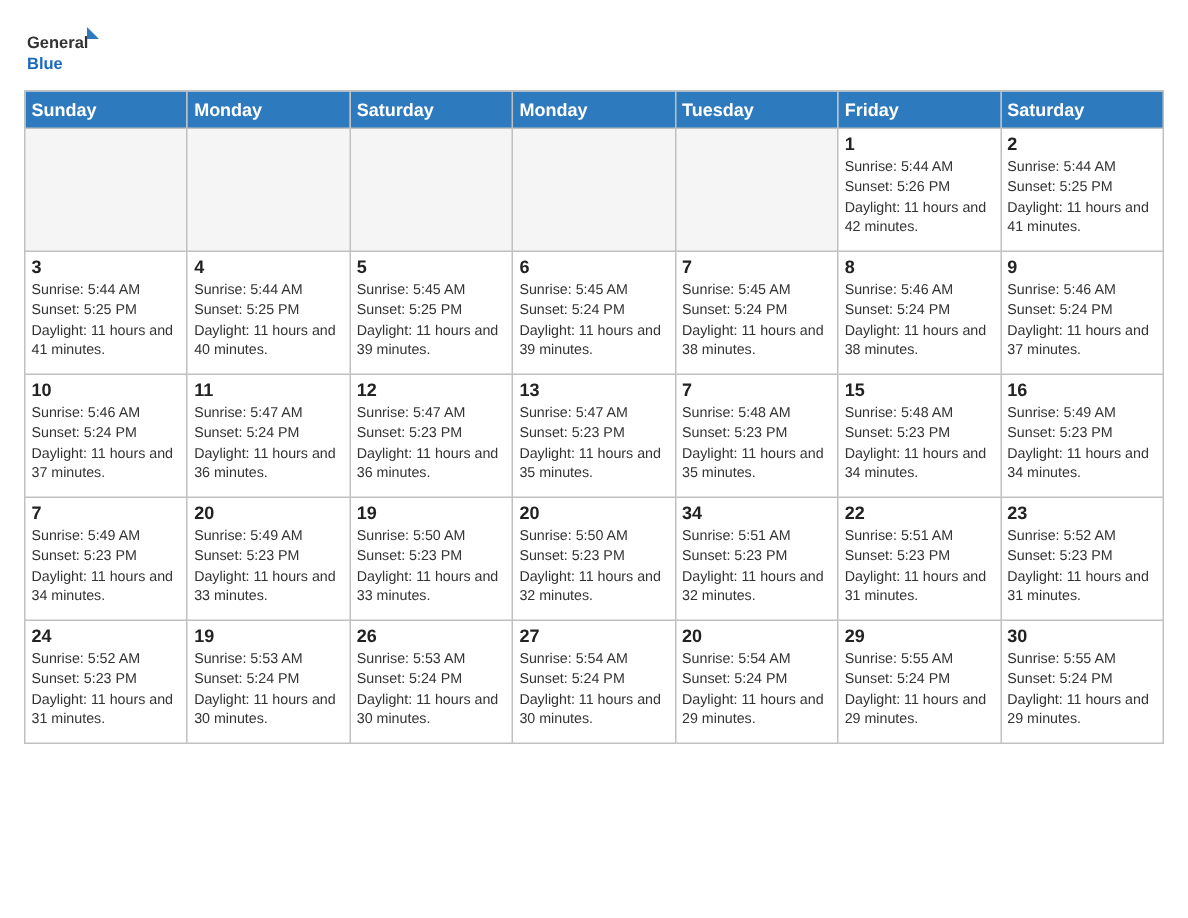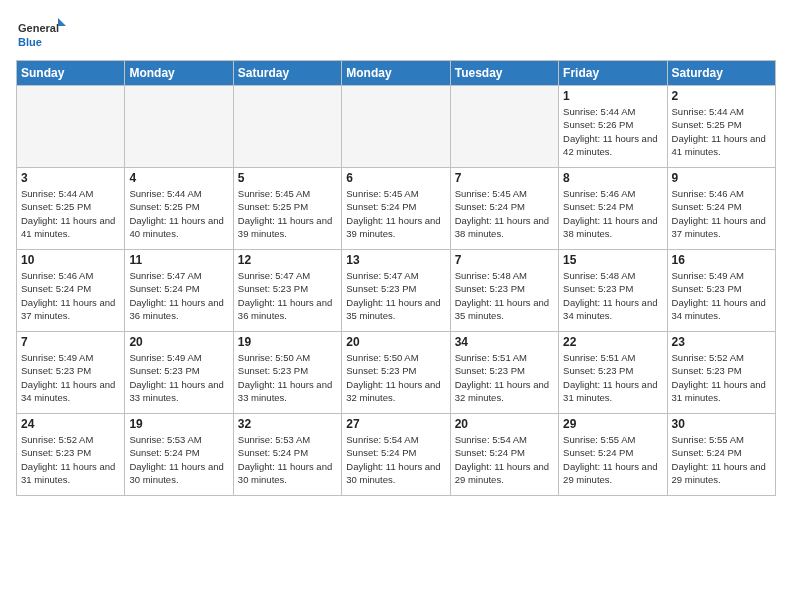--- a/index.html
+++ b/index.html
@@ -209,21 +209,21 @@
       <tr>
         <td>
           <div class="day-num">24</div>
           <div class="day-info">Sunrise: 5:52 AM<br>Sunset: 5:23 PM<br>Daylight: 11 hours and 31 minutes.</div>
         </td>
         <td>
           <div class="day-num">19</div>
           <div class="day-info">Sunrise: 5:53 AM<br>Sunset: 5:24 PM<br>Daylight: 11 hours and 30 minutes.</div>
         </td>
         <td>
-          <div class="day-num">32</div>
+          <div class="day-num">26</div>
           <div class="day-info">Sunrise: 5:53 AM<br>Sunset: 5:24 PM<br>Daylight: 11 hours and 30 minutes.</div>
         </td>
         <td>
           <div class="day-num">27</div>
           <div class="day-info">Sunrise: 5:54 AM<br>Sunset: 5:24 PM<br>Daylight: 11 hours and 30 minutes.</div>
         </td>
         <td>
           <div class="day-num">20</div>
           <div class="day-info">Sunrise: 5:54 AM<br>Sunset: 5:24 PM<br>Daylight: 11 hours and 29 minutes.</div>
         </td>

